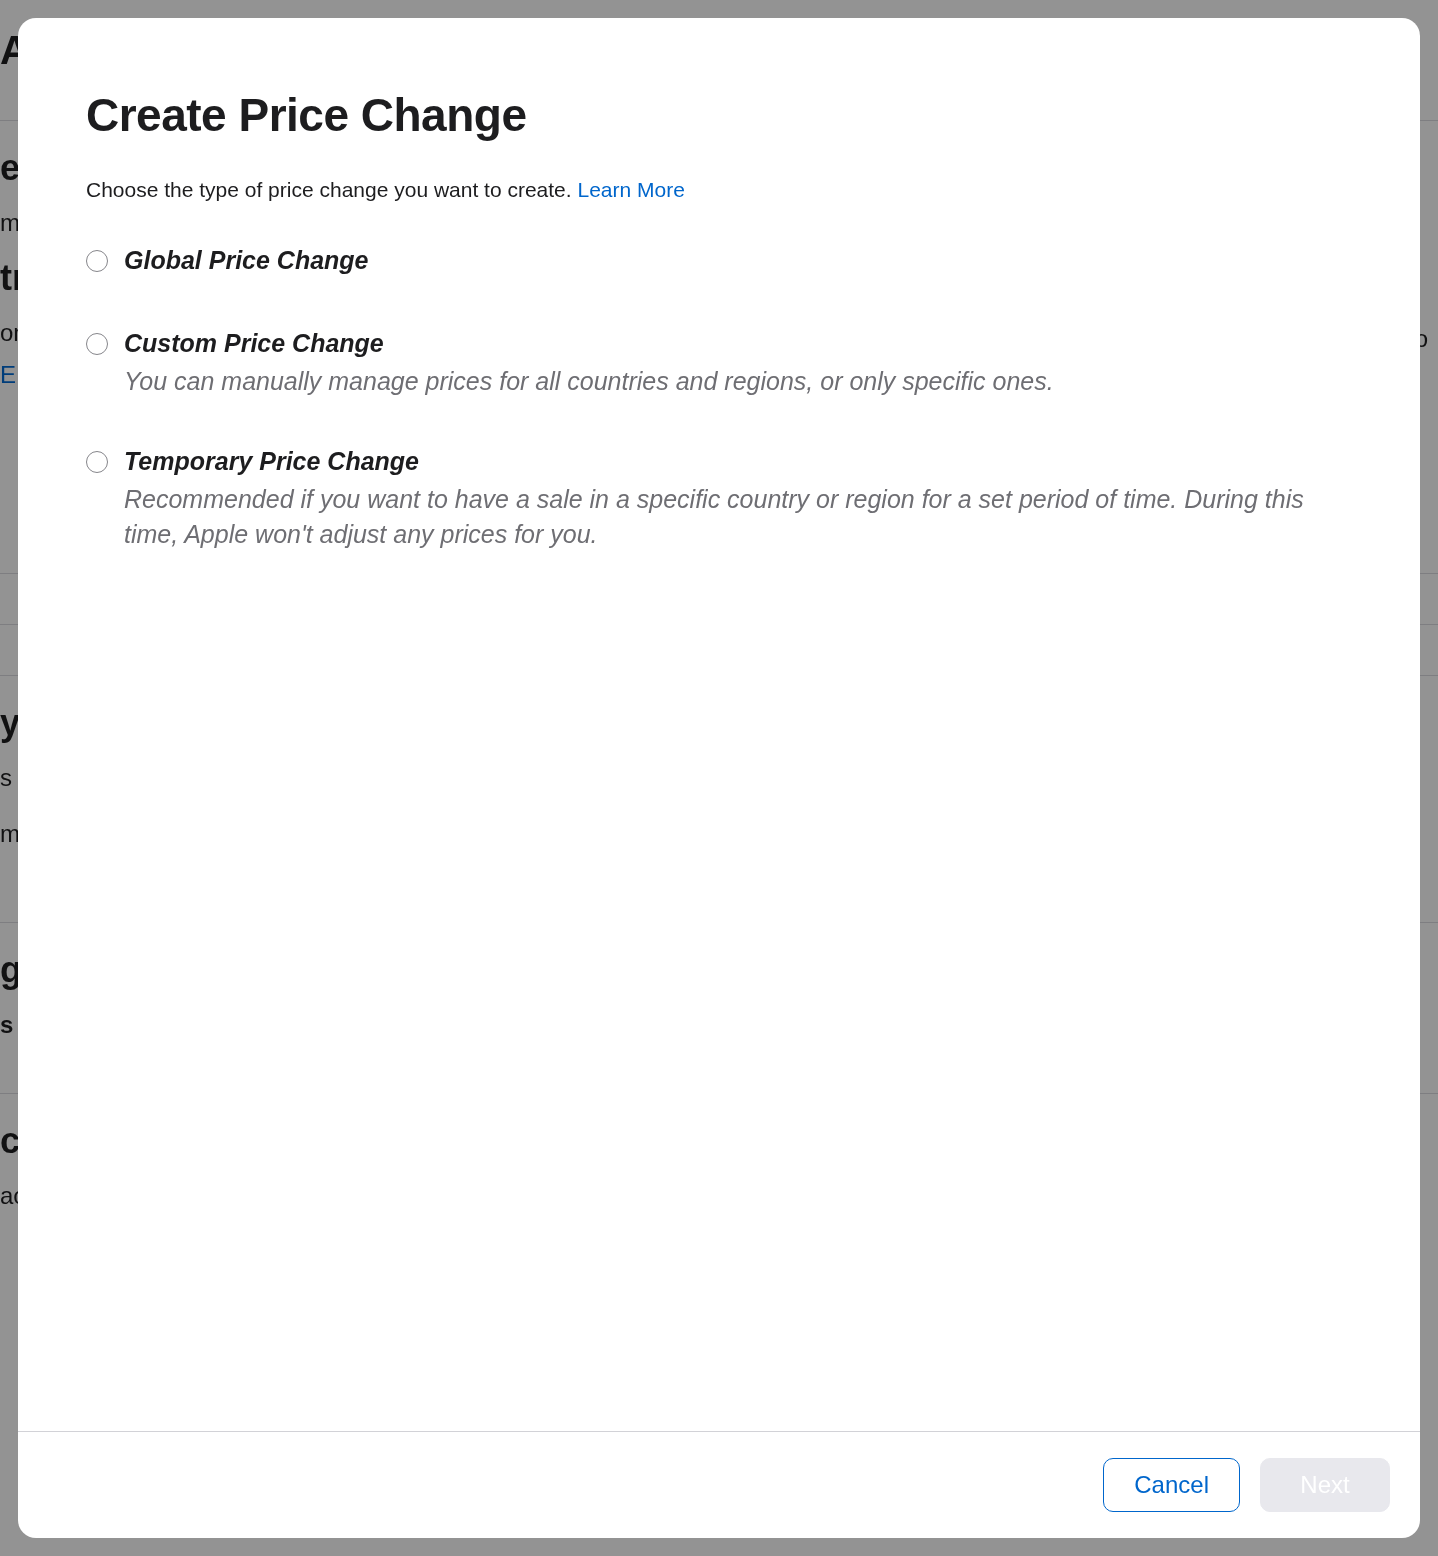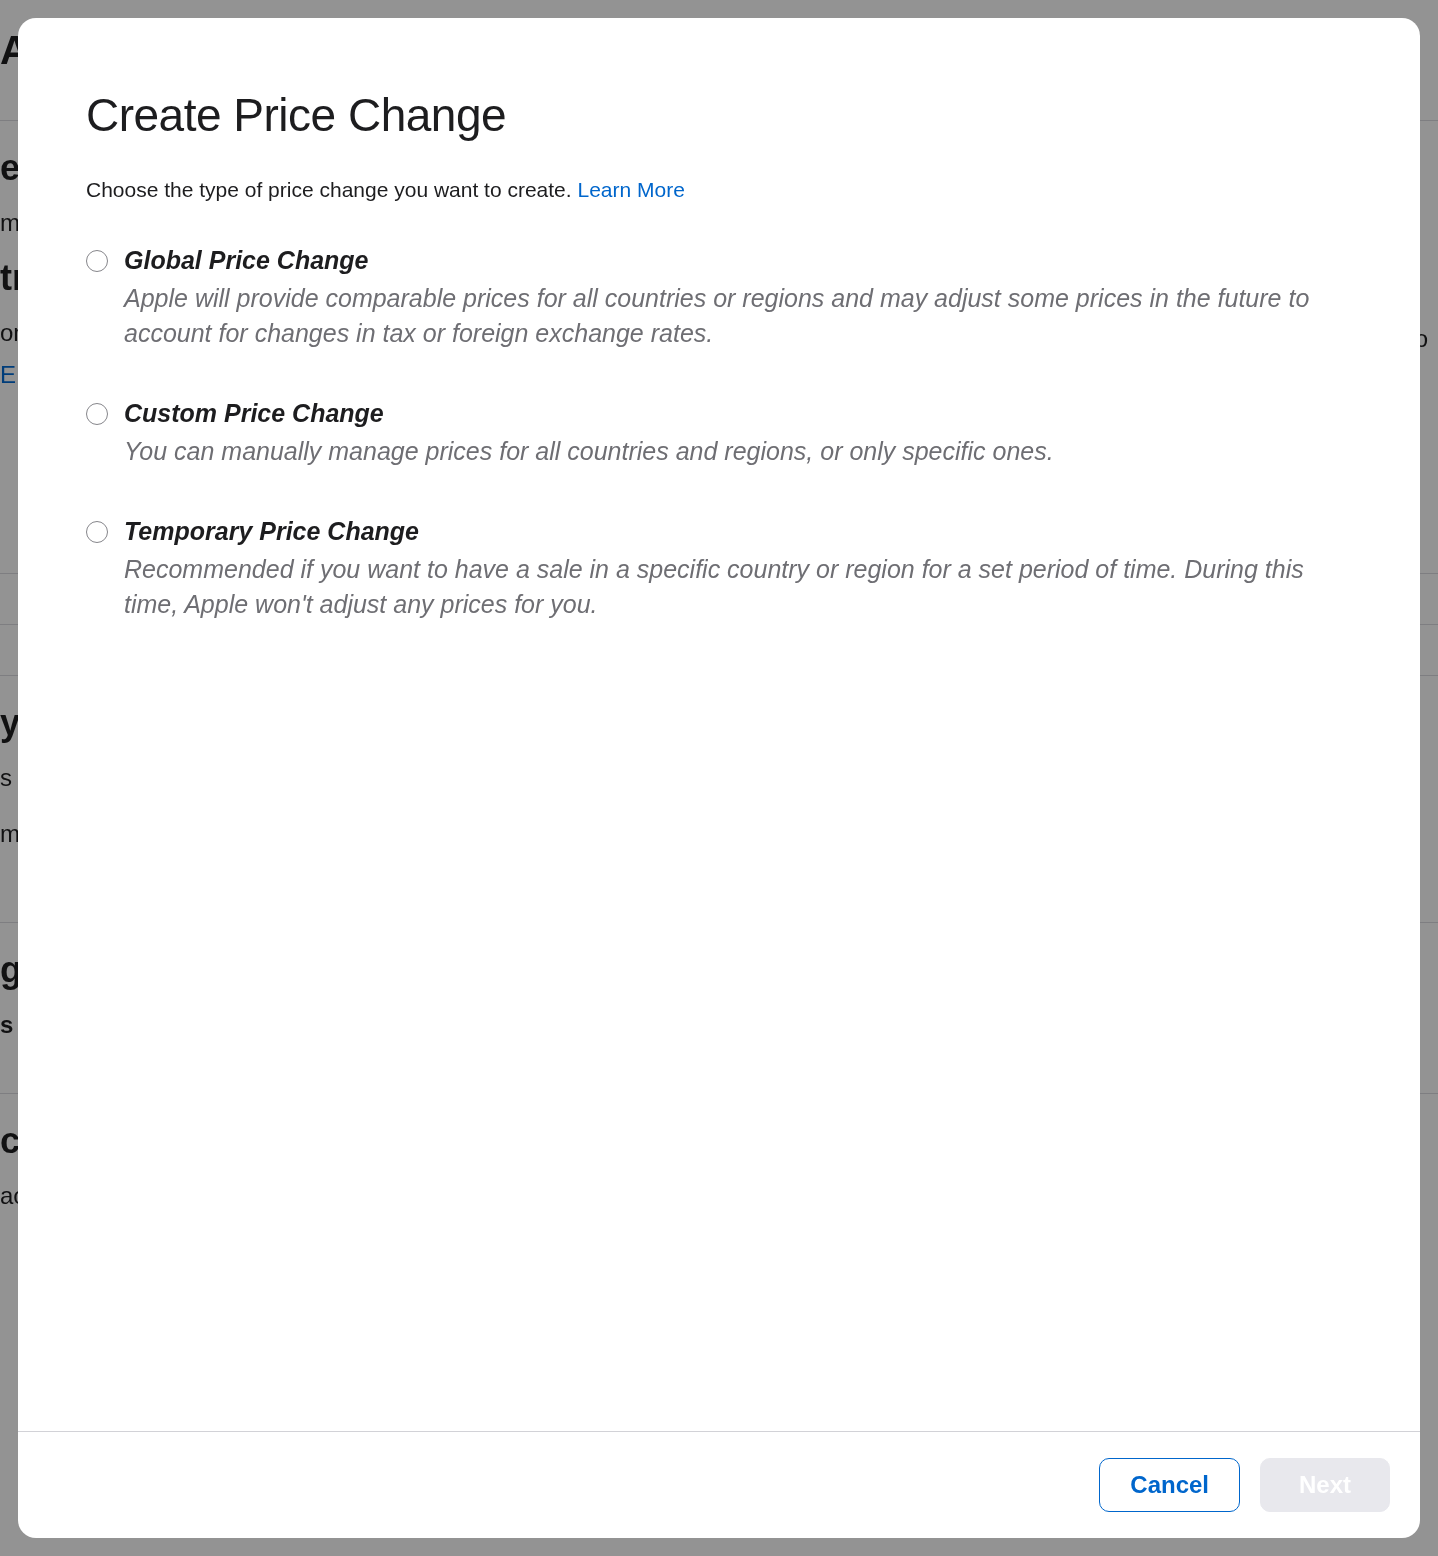--- a/index.html
+++ b/index.html
@@ -59,21 +59,21 @@
       flex-direction: column;
       overflow: hidden;
     }
     .modal-body {
       flex: 1;
       padding: 70px 68px 20px 68px;
       overflow-y: auto;
     }
     .modal-title {
       font-size: 46px;
-      font-weight: 400;
+      font-weight: 700;
       color: #1d1d1f;
       margin-bottom: 36px;
       letter-spacing: -0.5px;
     }
     .modal-subtitle {
       font-size: 21px;
       color: #1d1d1f;
       margin-bottom: 44px;
     }
     .learn-more-link {
@@ -120,21 +120,20 @@
       justify-content: flex-end;
       gap: 20px;
     }
     .btn {
       font-size: 24px;
       padding: 12px 30px;
       border-radius: 10px;
       cursor: pointer;
       font-family: inherit;
       min-width: 130px;
-      font-weight: bold;
     }
     .btn-cancel {
       background: #fff;
       border: 1.5px solid #0066cc;
       color: #0066cc;
     }
     .btn-next {
       background: #e8e8ed;
       border: 1.5px solid #e8e8ed;
       color: #fff;
@@ -179,21 +178,20 @@
   <div class="modal-body">
     <h1 class="modal-title">Create Price Change</h1>
     <p class="modal-subtitle">
       <span>Choose the type of price change you want to create. </span><a class="learn-more-link">Learn More</a>
     </p>
 
     <div class="option-group">
       <div class="radio"></div>
       <div class="option-content">
         <div class="option-title">Global Price Change</div>
-        <div class="option-description">Apple will provide comparable prices for all countries or regions and may adjust some prices in the future to account for changes in tax or foreign exchange rates.</div>
       </div>
     </div>
 
     <div class="option-group">
       <div class="radio"></div>
       <div class="option-content">
         <div class="option-title">Custom Price Change</div>
         <div class="option-description">You can manually manage prices for all countries and regions, or only specific ones.</div>
       </div>
     </div>

